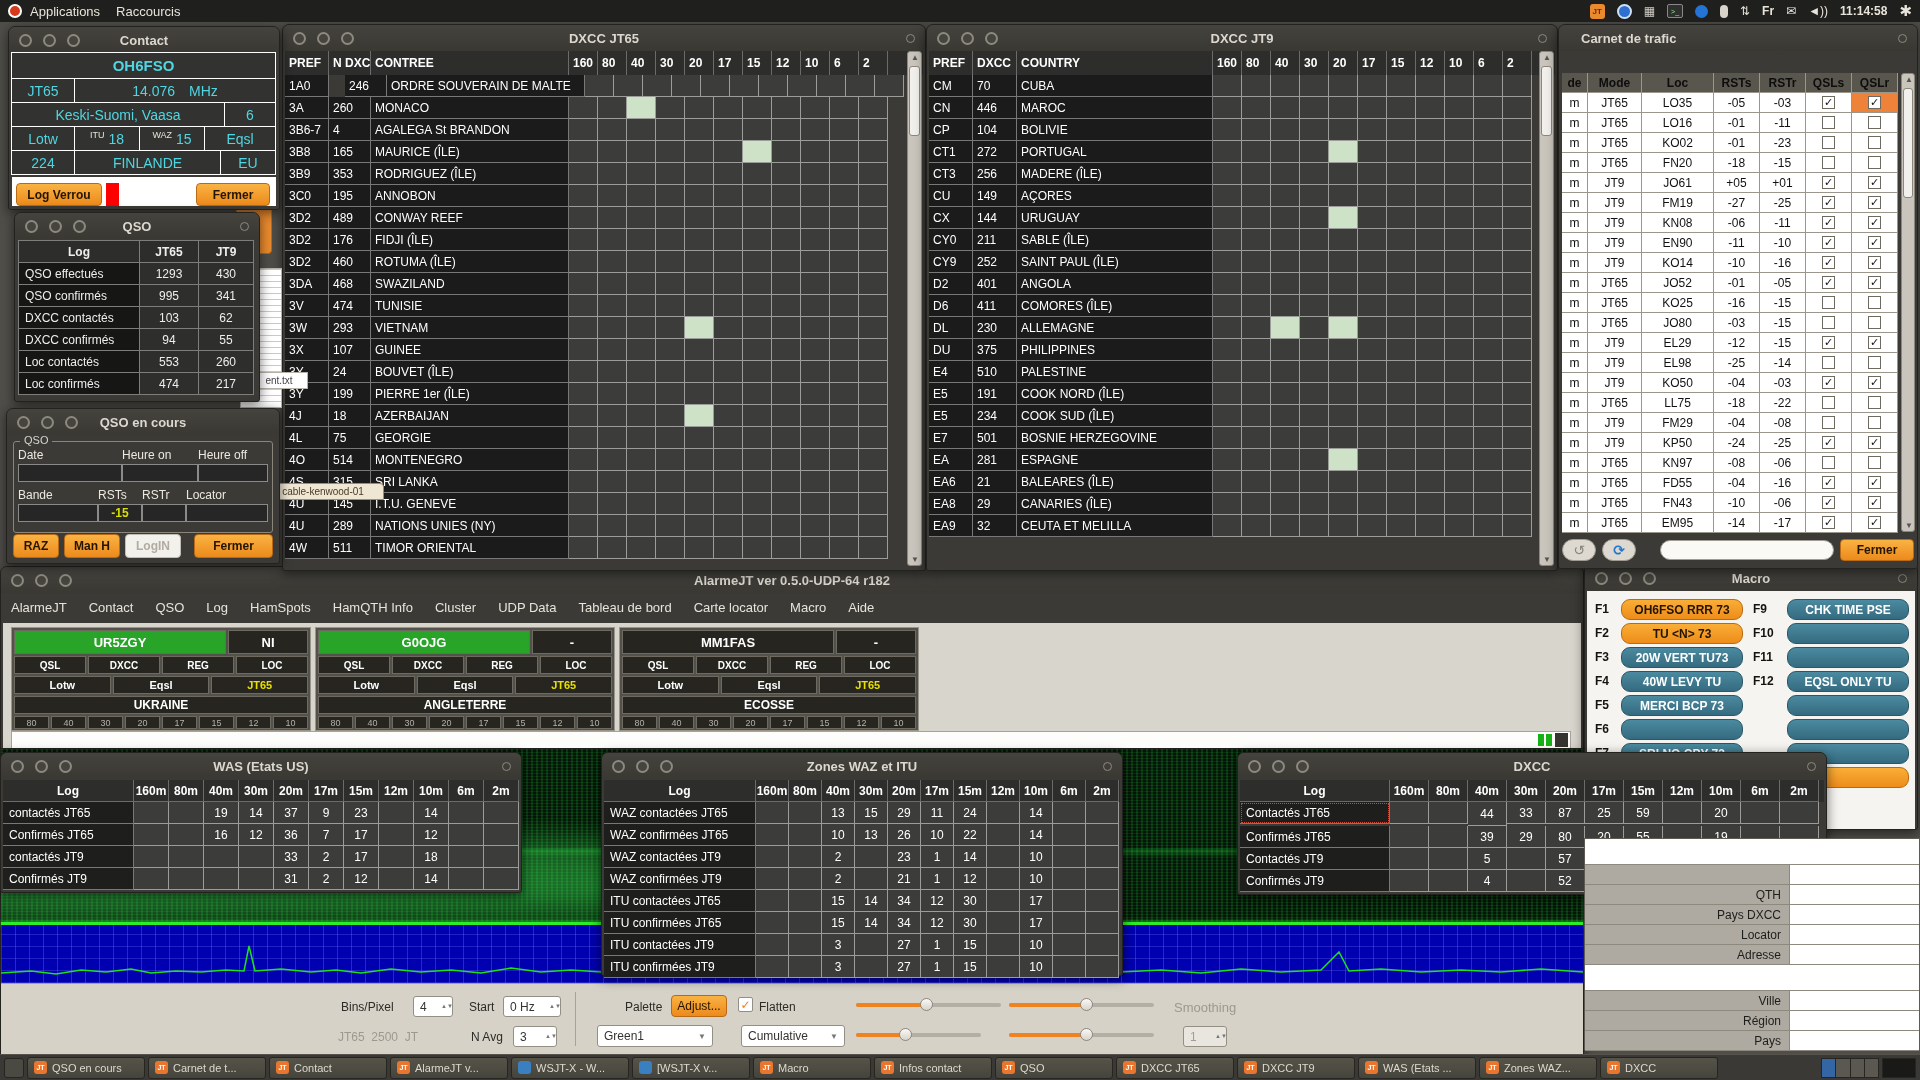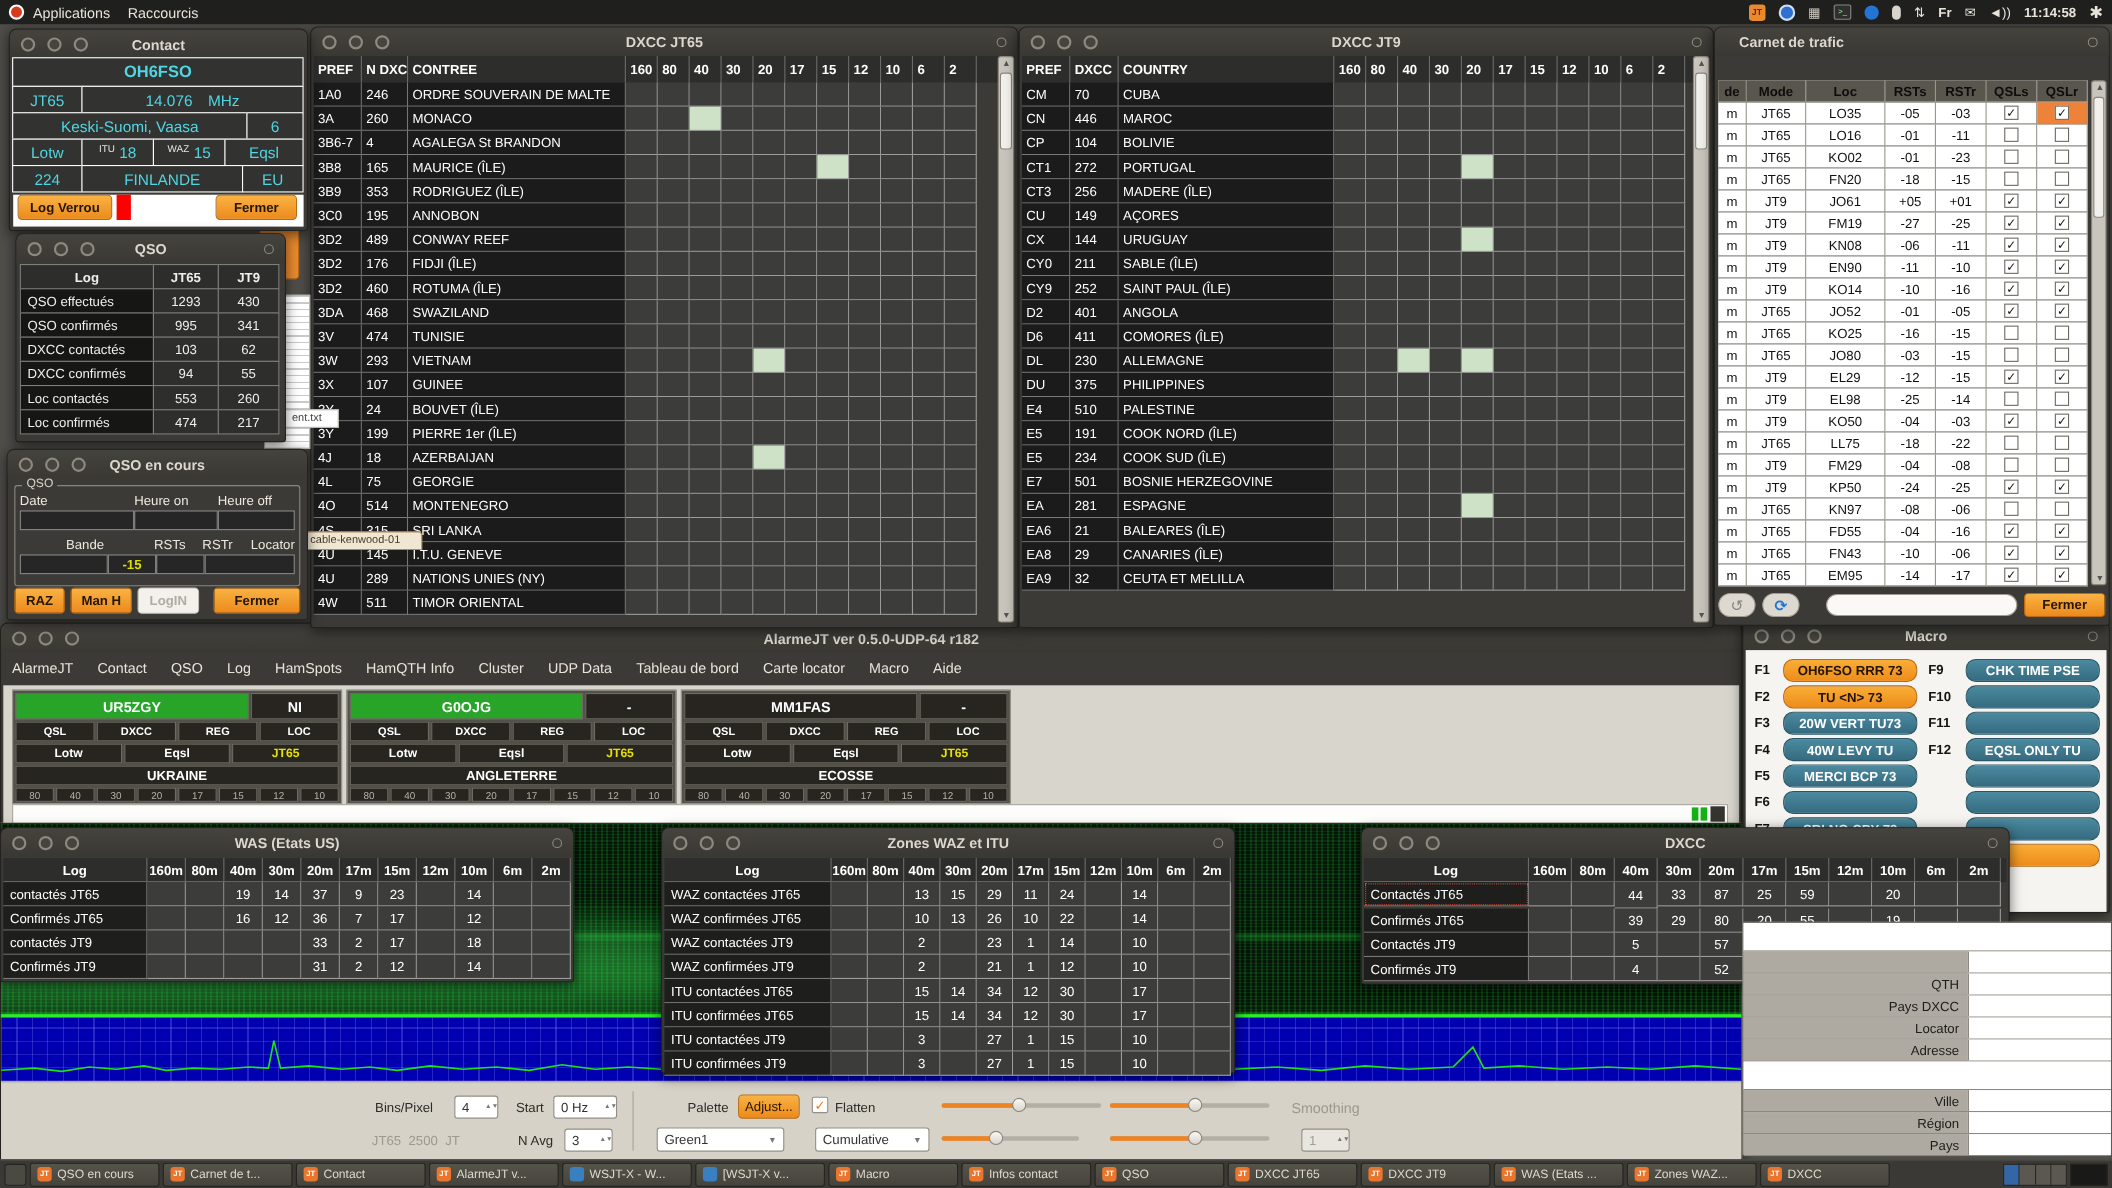--- a/index.html
+++ b/index.html
@@ -349,21 +349,21 @@
         <div style="width: 29px;">20</div>
         <div style="width: 29px;">17</div>
         <div style="width: 29px;">15</div>
         <div style="width: 29px;">12</div>
         <div style="width: 29px;">10</div>
         <div style="width: 29px;">6</div>
         <div style="width: 29px;">2</div>
       </div>
       <div class="dxr">
         <div class="c-txt" style="width: 44px;">1A0</div>
-        <div class="c-txt" style="width: 42px;">246</div>
+        <div class="c-txt" style="width: 42px; margin-left: 16px;">246</div>
         <div class="c-txt" style="width: 198px;">ORDRE SOUVERAIN DE MALTE</div>
         <div class="c-band" style="width: 29px;"></div>
         <div class="c-band" style="width: 29px;"></div>
         <div class="c-band" style="width: 29px;"></div>
         <div class="c-band" style="width: 29px;"></div>
         <div class="c-band" style="width: 29px;"></div>
         <div class="c-band" style="width: 29px;"></div>
         <div class="c-band" style="width: 29px;"></div>
         <div class="c-band" style="width: 29px;"></div>
         <div class="c-band" style="width: 29px;"></div>
@@ -1847,21 +1847,21 @@
           <span>224</span>
         </div>
       <div class="ct-cell" style="flex:1;">
           <span>FINLANDE</span>
         </div>
       <div class="ct-cell" style="width:56px;">
           <span>EU</span>
         </div>
     </div>
   </div>
-  <div class="abs" style="left:3px;right:3px;bottom:3px;height:29px;background:#fff;display:flex;align-items:flex-start;">
+  <div class="abs" style="left:3px;right:3px;bottom:3px;height:29px;background:#fff;display:flex;align-items:flex-end;">
     <span class="obtn" style="width:86px;height:23px;margin-left:4px;">
         <span>Log Verrou</span>
       </span>
     <span style="width:13px;height:23px;background:#f00;margin-left:4px;"></span>
     <span class="obtn" style="width:74px;height:23px;margin-left:auto;margin-right:6px;">
         <span>Fermer</span>
       </span>
   </div>
 </div>
 
@@ -1928,21 +1928,21 @@
     <div style="position:absolute;left:4px;right:4px;top:6px;display:flex;color:#ece8df;font-size:12px;">
       <span style="width:104px;">Date</span>
       <span style="width:76px;">Heure on</span>
       <span>Heure off</span>
     </div>
     <div style="position:absolute;left:4px;right:4px;top:22px;display:flex;height:18px;">
       <span class="field" style="width:104px;"></span>
       <span class="field" style="width:76px;"></span>
       <span class="field" style="flex:1;"></span>
     </div>
-    <div style="position:absolute;left:4px;right:4px;top:46px;display:flex;color:#ece8df;font-size:12px;justify-content:flex-end;">
+    <div style="position:absolute;left:4px;right:4px;top:46px;display:flex;color:#ece8df;font-size:12px;">
       <span style="width:80px;">Bande</span>
       <span style="width:44px;">RSTs</span>
       <span style="width:44px;">RSTr</span>
       <span>Locator</span>
     </div>
     <div style="position:absolute;left:4px;right:4px;top:62px;display:flex;height:18px;">
       <span class="field" style="width:80px;"></span>
       <span class="field" style="width:44px;color:#dcde00;font-size:12px;font-weight:bold;display:flex;align-items:center;justify-content:center;">
           <span>-15</span>
         </span>

